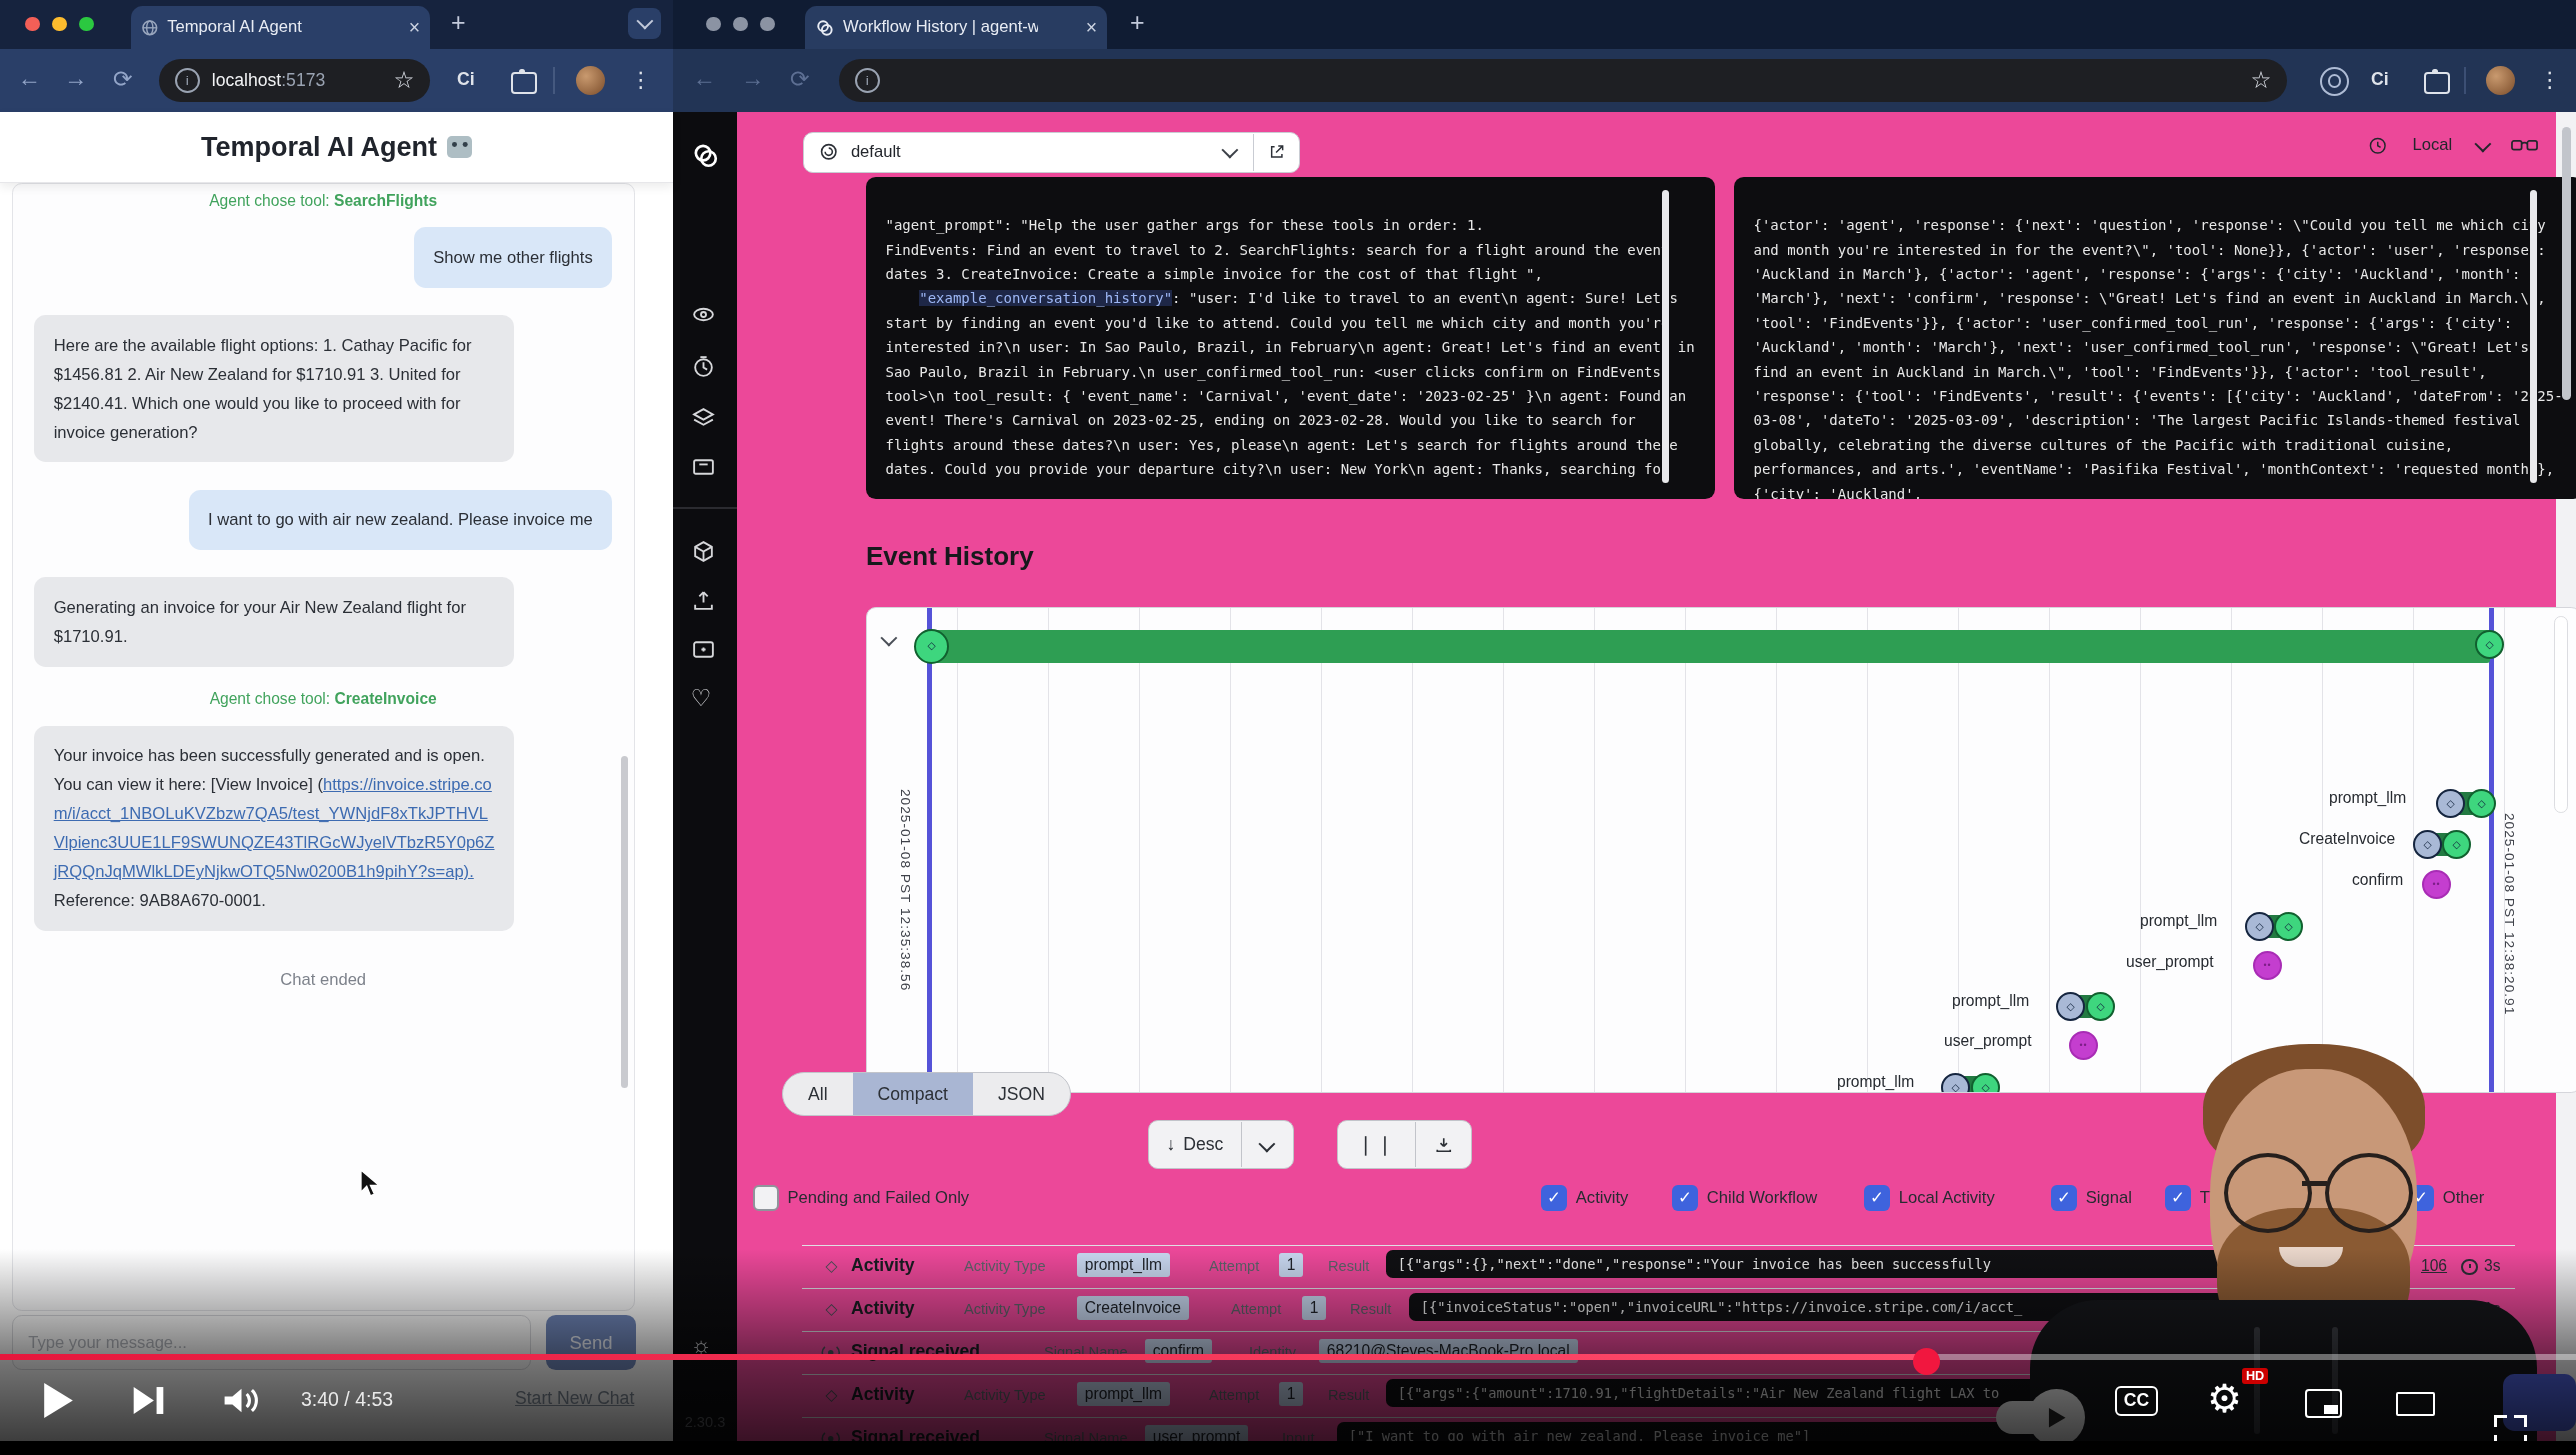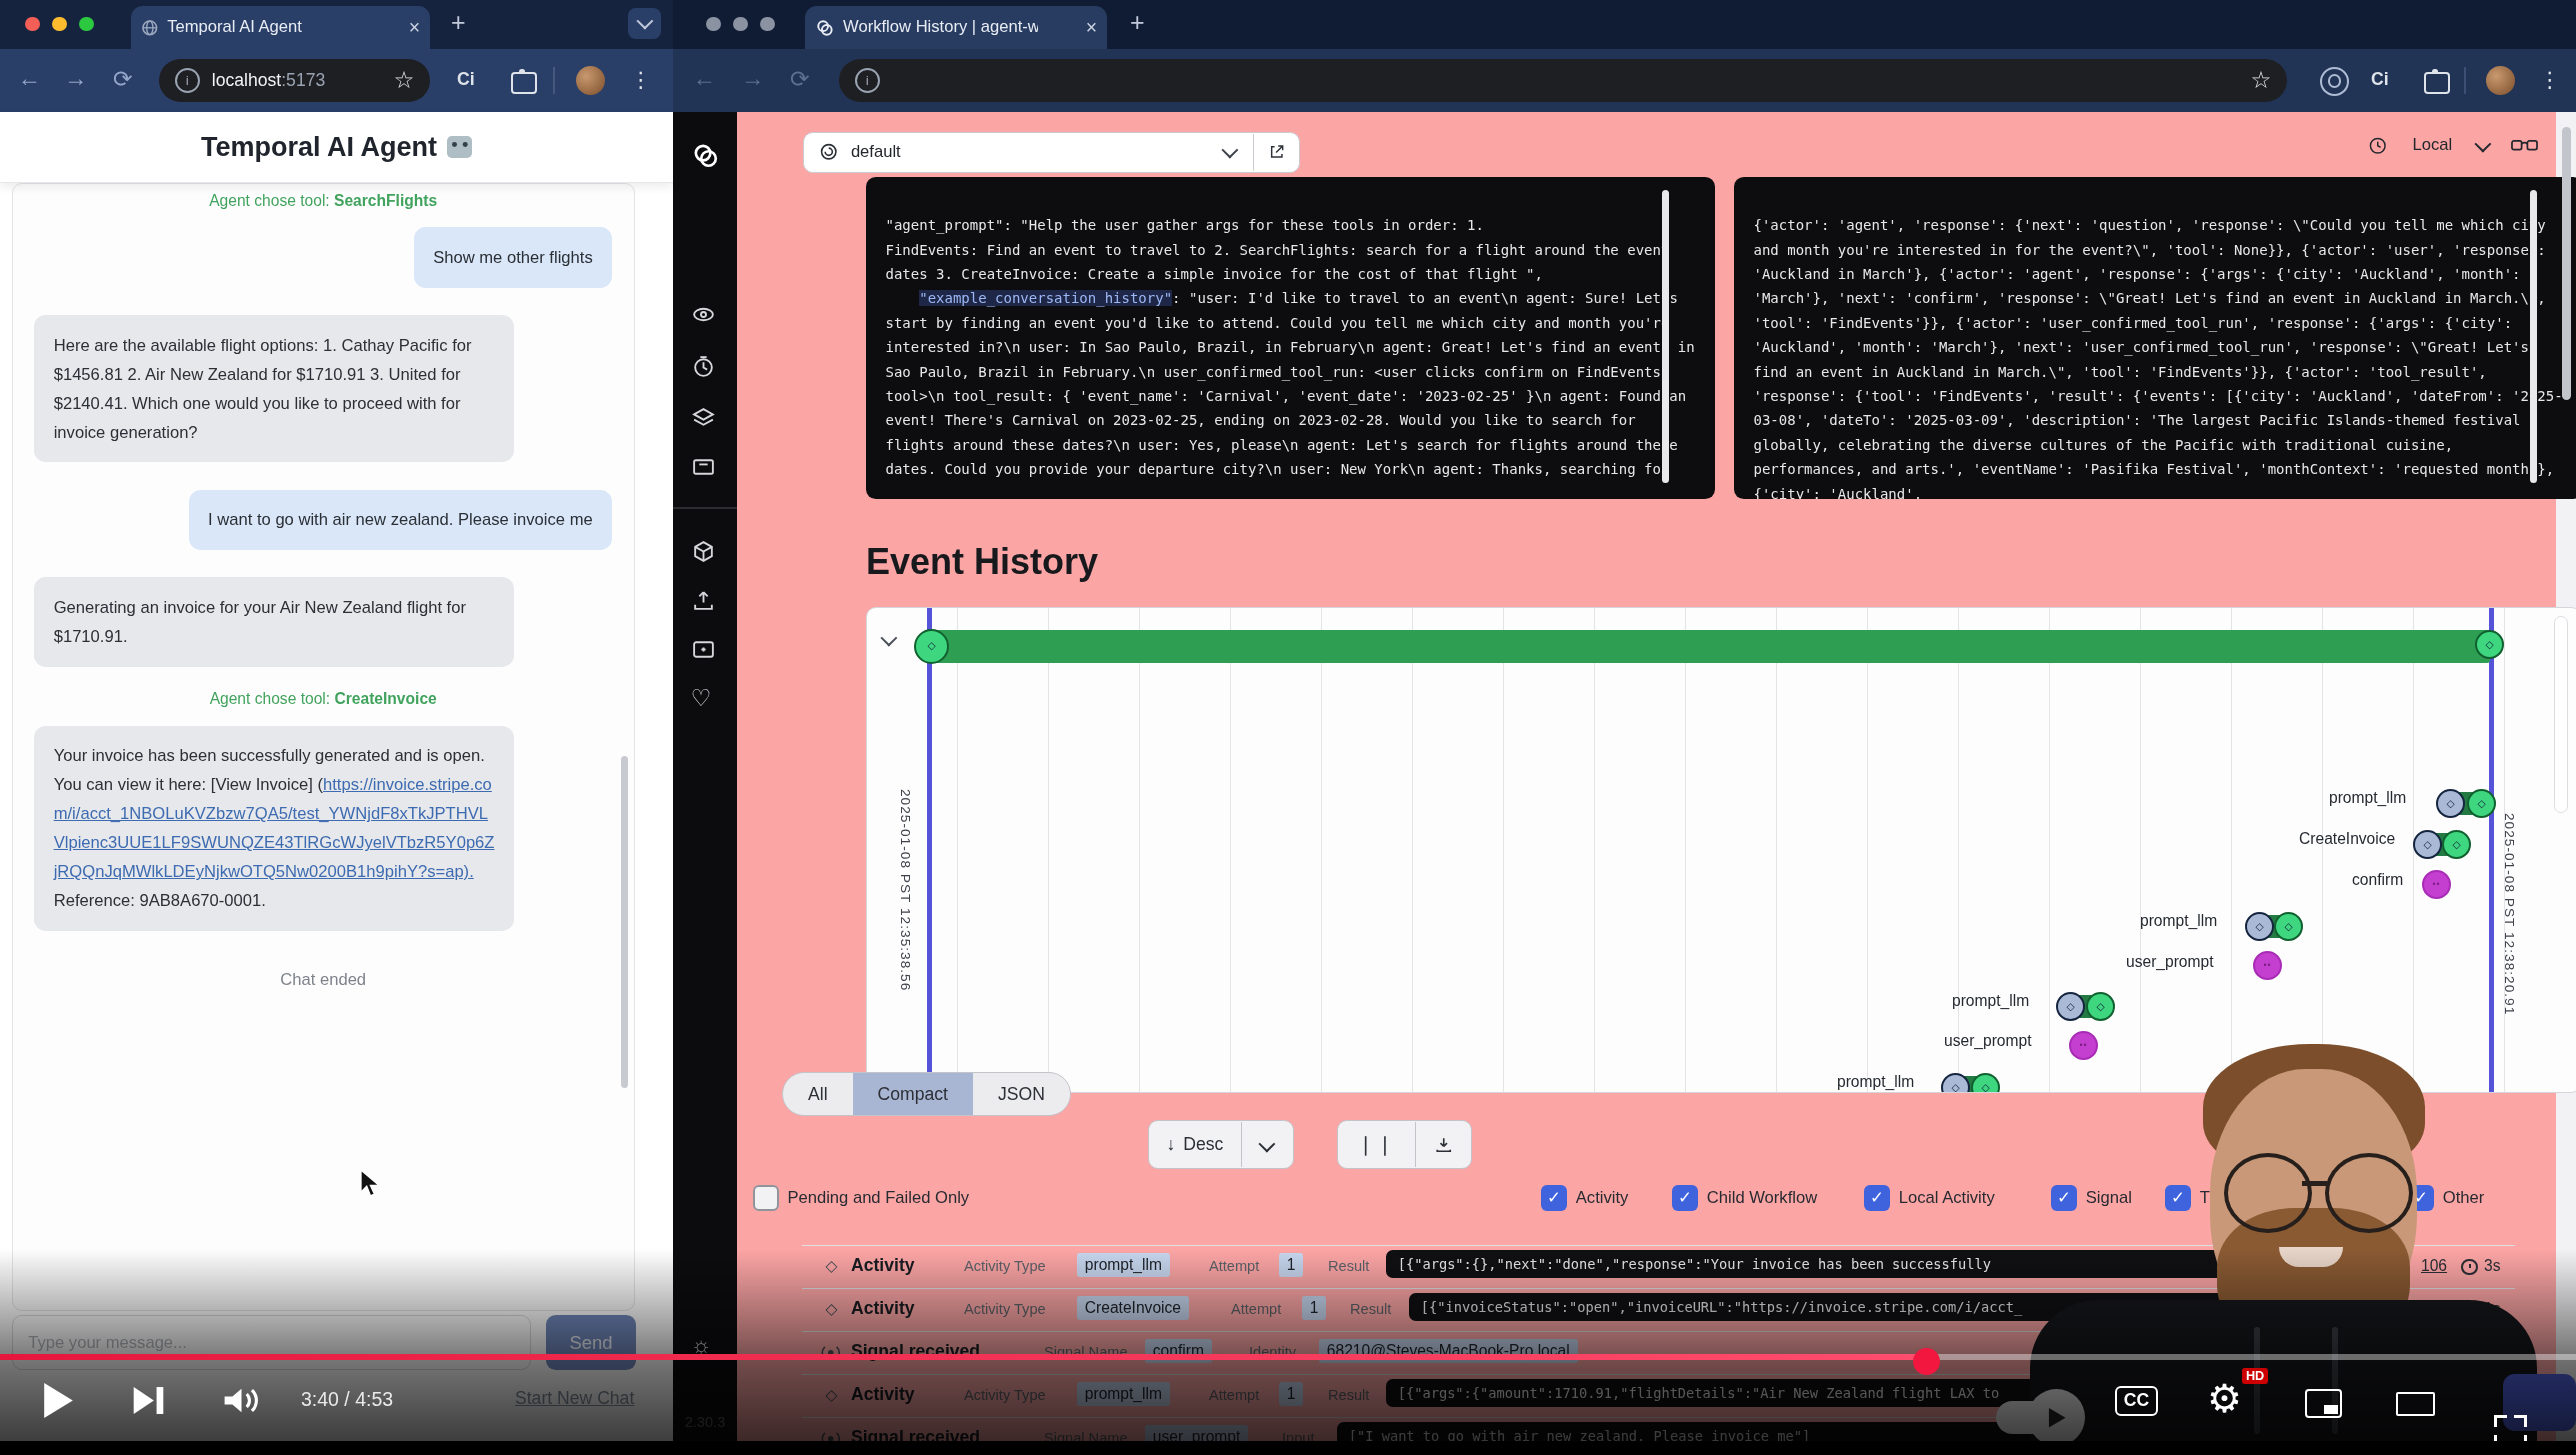--- a/index.html
+++ b/index.html
@@ -47,28 +47,28 @@
   .bubble a{color:#3d6bb1;text-decoration:underline;word-break:break-all;}
   .chat-ended{text-align:center;color:#7d828b;font-size:16.6px;margin-top:25px;}
   .chat-input{background:#fff;border:1px solid #d9dade;border-radius:9.8px;font-size:16.6px;color:#40444b;padding:0 15.6px;box-sizing:border-box;font-family:"Liberation Sans",sans-serif;}
   .chat-input::placeholder{color:#b2b5bc;}
   .send-btn{background:#7289bd;color:#eef1f8;border:none;border-radius:9.8px;font-size:18.5px;font-family:"Liberation Sans",sans-serif;}
   .chat-scrollbar{width:6.8px;border-radius:3.9px;background:#c9cacF;}
 
   
   .t-sidebar{background:#0c0c0f;}
   .side-ic{position:absolute;left:17.6px;color:#d6d7da;}
-  .t-main{background:#fca5a5;}
+  .t-main{background:#ec4899;}
   .ns-pill{background:#fff;border:1px solid #c9ccd3;border-radius:9.8px;display:flex;align-items:center;}
   .ns-text{font-size:16.6px;color:#23262c;}
   .hdr-right{color:#23262c;font-size:16.6px;}
   .codepanel{background:#0d0d10;border-radius:9.8px;color:#e8e8e8;font-family:"DejaVu Sans Mono",monospace;font-size:14px;line-height:24.4px;padding:0 19.5px;overflow:hidden;white-space:pre-wrap;word-break:break-word;}
   .codepanel .key{color:#9db7f5;background:rgba(70,100,200,.30);}
   .code-sb{position:absolute;width:6.8px;border-radius:3.9px;background:#e9e9ec;}
-  .eh-title{font-size:36px;font-weight:bold;color:#17191c;}
+  .eh-title{font-size:26px;font-weight:bold;color:#17191c;}
   .tl-card{background:#fdfdfe;border:1px solid #d5d6db;border-radius:9.8px;overflow:hidden;
     background-image:repeating-linear-gradient(to right,transparent 0 90px,#e3e3e8 90px 91px);}
   .tl-blue{width:4.9px;background:#5553d8;}
   .tl-date{writing-mode:vertical-rl;font-size:13.7px;color:#3f424a;letter-spacing:1px;white-space:nowrap;}
   .wf-bar{background:#2e9e53;border-radius:2.9px;}
   .tl-label{font-size:15.6px;color:#262a30;white-space:nowrap;}
   .dot{width:29px;height:29px;border-radius:50%;box-sizing:border-box;position:absolute;}
   .dot.gray{background:#a9b9d6;border:2.9px solid #15253f;}
   .dot.green{background:#3ed67e;border:2.9px solid #11602f;}
   .dot.mag{background:#c43ecf;border:2.9px solid #a82cb5;}

